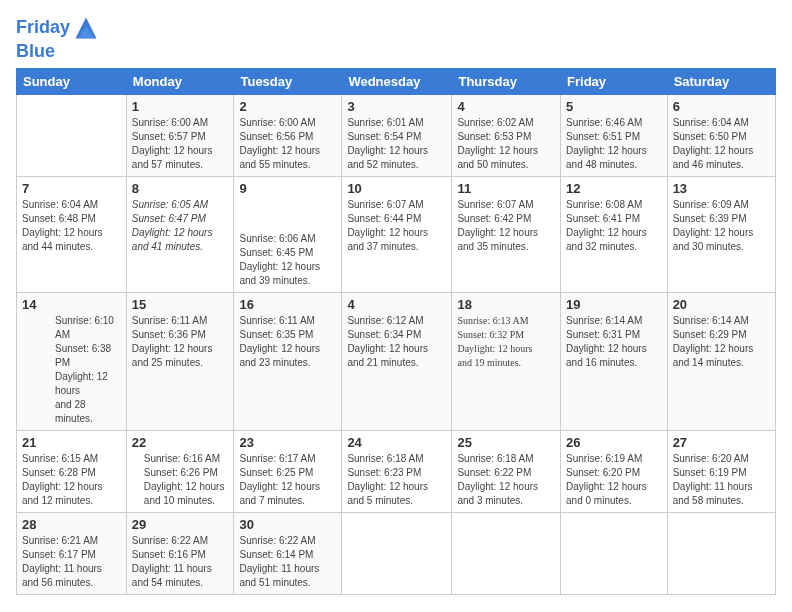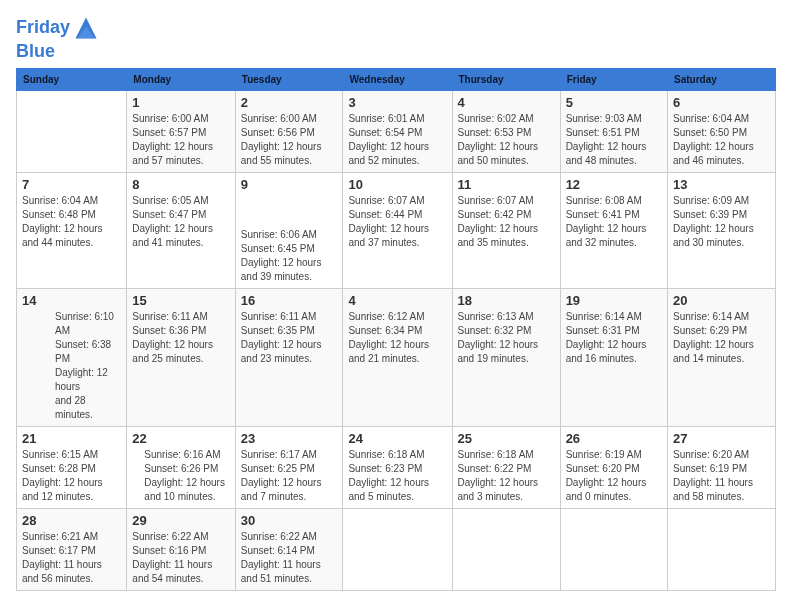--- a/index.html
+++ b/index.html
@@ -53,22 +53,22 @@
       color: #555;
       margin-top: 0px;
     }
     table {
       width: 100%;
       border-collapse: collapse;
       margin-top: 6px;
     }
     thead th {
       background-color: #3a7bd5;
-      color: #0f172a;
-      font-size: 10px;
+      color: #ffffff;
+      font-size: 13px;
       font-weight: bold;
       padding: 5px 6px;
       text-align: left;
       border: 1px solid #3a7bd5;
     }
     tbody td {
       border: 1px solid #ccc;
       vertical-align: top;
       padding: 4px 5px;
       width: 113px;
@@ -157,21 +157,21 @@
           </td>
           <td>
             <span class="day-num">4</span>
             <div class="day-info" style="white-space: pre-line;">Sunrise: 6:02 AM
 Sunset: 6:53 PM
 Daylight: 12 hours
 and 50 minutes.</div>
           </td>
           <td>
             <span class="day-num">5</span>
-            <div class="day-info" style="white-space: pre-line;">Sunrise: 9:03 AM
+            <div class="day-info" style="white-space: pre-line;">Sunrise: 6:46 AM
 Sunset: 6:51 PM
 Daylight: 12 hours
 and 48 minutes.</div>
           </td>
           <td>
             <span class="day-num">6</span>
             <div class="day-info" style="white-space: pre-line;">Sunrise: 6:04 AM
 Sunset: 6:50 PM
 Daylight: 12 hours
 and 46 minutes.</div>
@@ -180,21 +180,21 @@
         <tr>
           <td>
             <span class="day-num">7</span>
             <div class="day-info" style="white-space: pre-line;">Sunrise: 6:04 AM
 Sunset: 6:48 PM
 Daylight: 12 hours
 and 44 minutes.</div>
           </td>
           <td>
             <span class="day-num">8</span>
-            <div class="day-info" style="white-space: pre-line;">Sunrise: 6:05 AM
+            <div class="day-info" style="white-space: pre-line; font-style: italic;">Sunrise: 6:05 AM
 Sunset: 6:47 PM
 Daylight: 12 hours
 and 41 minutes.</div>
           </td>
           <td>
             <span class="day-num">9</span>
             <div class="day-info" style="white-space: pre-line; margin-top: 36px;">Sunrise: 6:06 AM
 Sunset: 6:45 PM
 Daylight: 12 hours
 and 39 minutes.</div>
@@ -252,21 +252,21 @@
           </td>
           <td>
             <span class="day-num">4</span>
             <div class="day-info" style="white-space: pre-line;">Sunrise: 6:12 AM
 Sunset: 6:34 PM
 Daylight: 12 hours
 and 21 minutes.</div>
           </td>
           <td>
             <span class="day-num">18</span>
-            <div class="day-info" style="white-space: pre-line;">Sunrise: 6:13 AM
+            <div class="day-info" style="white-space: pre-line; font-family: Liberation Serif, serif;">Sunrise: 6:13 AM
 Sunset: 6:32 PM
 Daylight: 12 hours
 and 19 minutes.</div>
           </td>
           <td>
             <span class="day-num">19</span>
             <div class="day-info" style="white-space: pre-line;">Sunrise: 6:14 AM
 Sunset: 6:31 PM
 Daylight: 12 hours
 and 16 minutes.</div>

